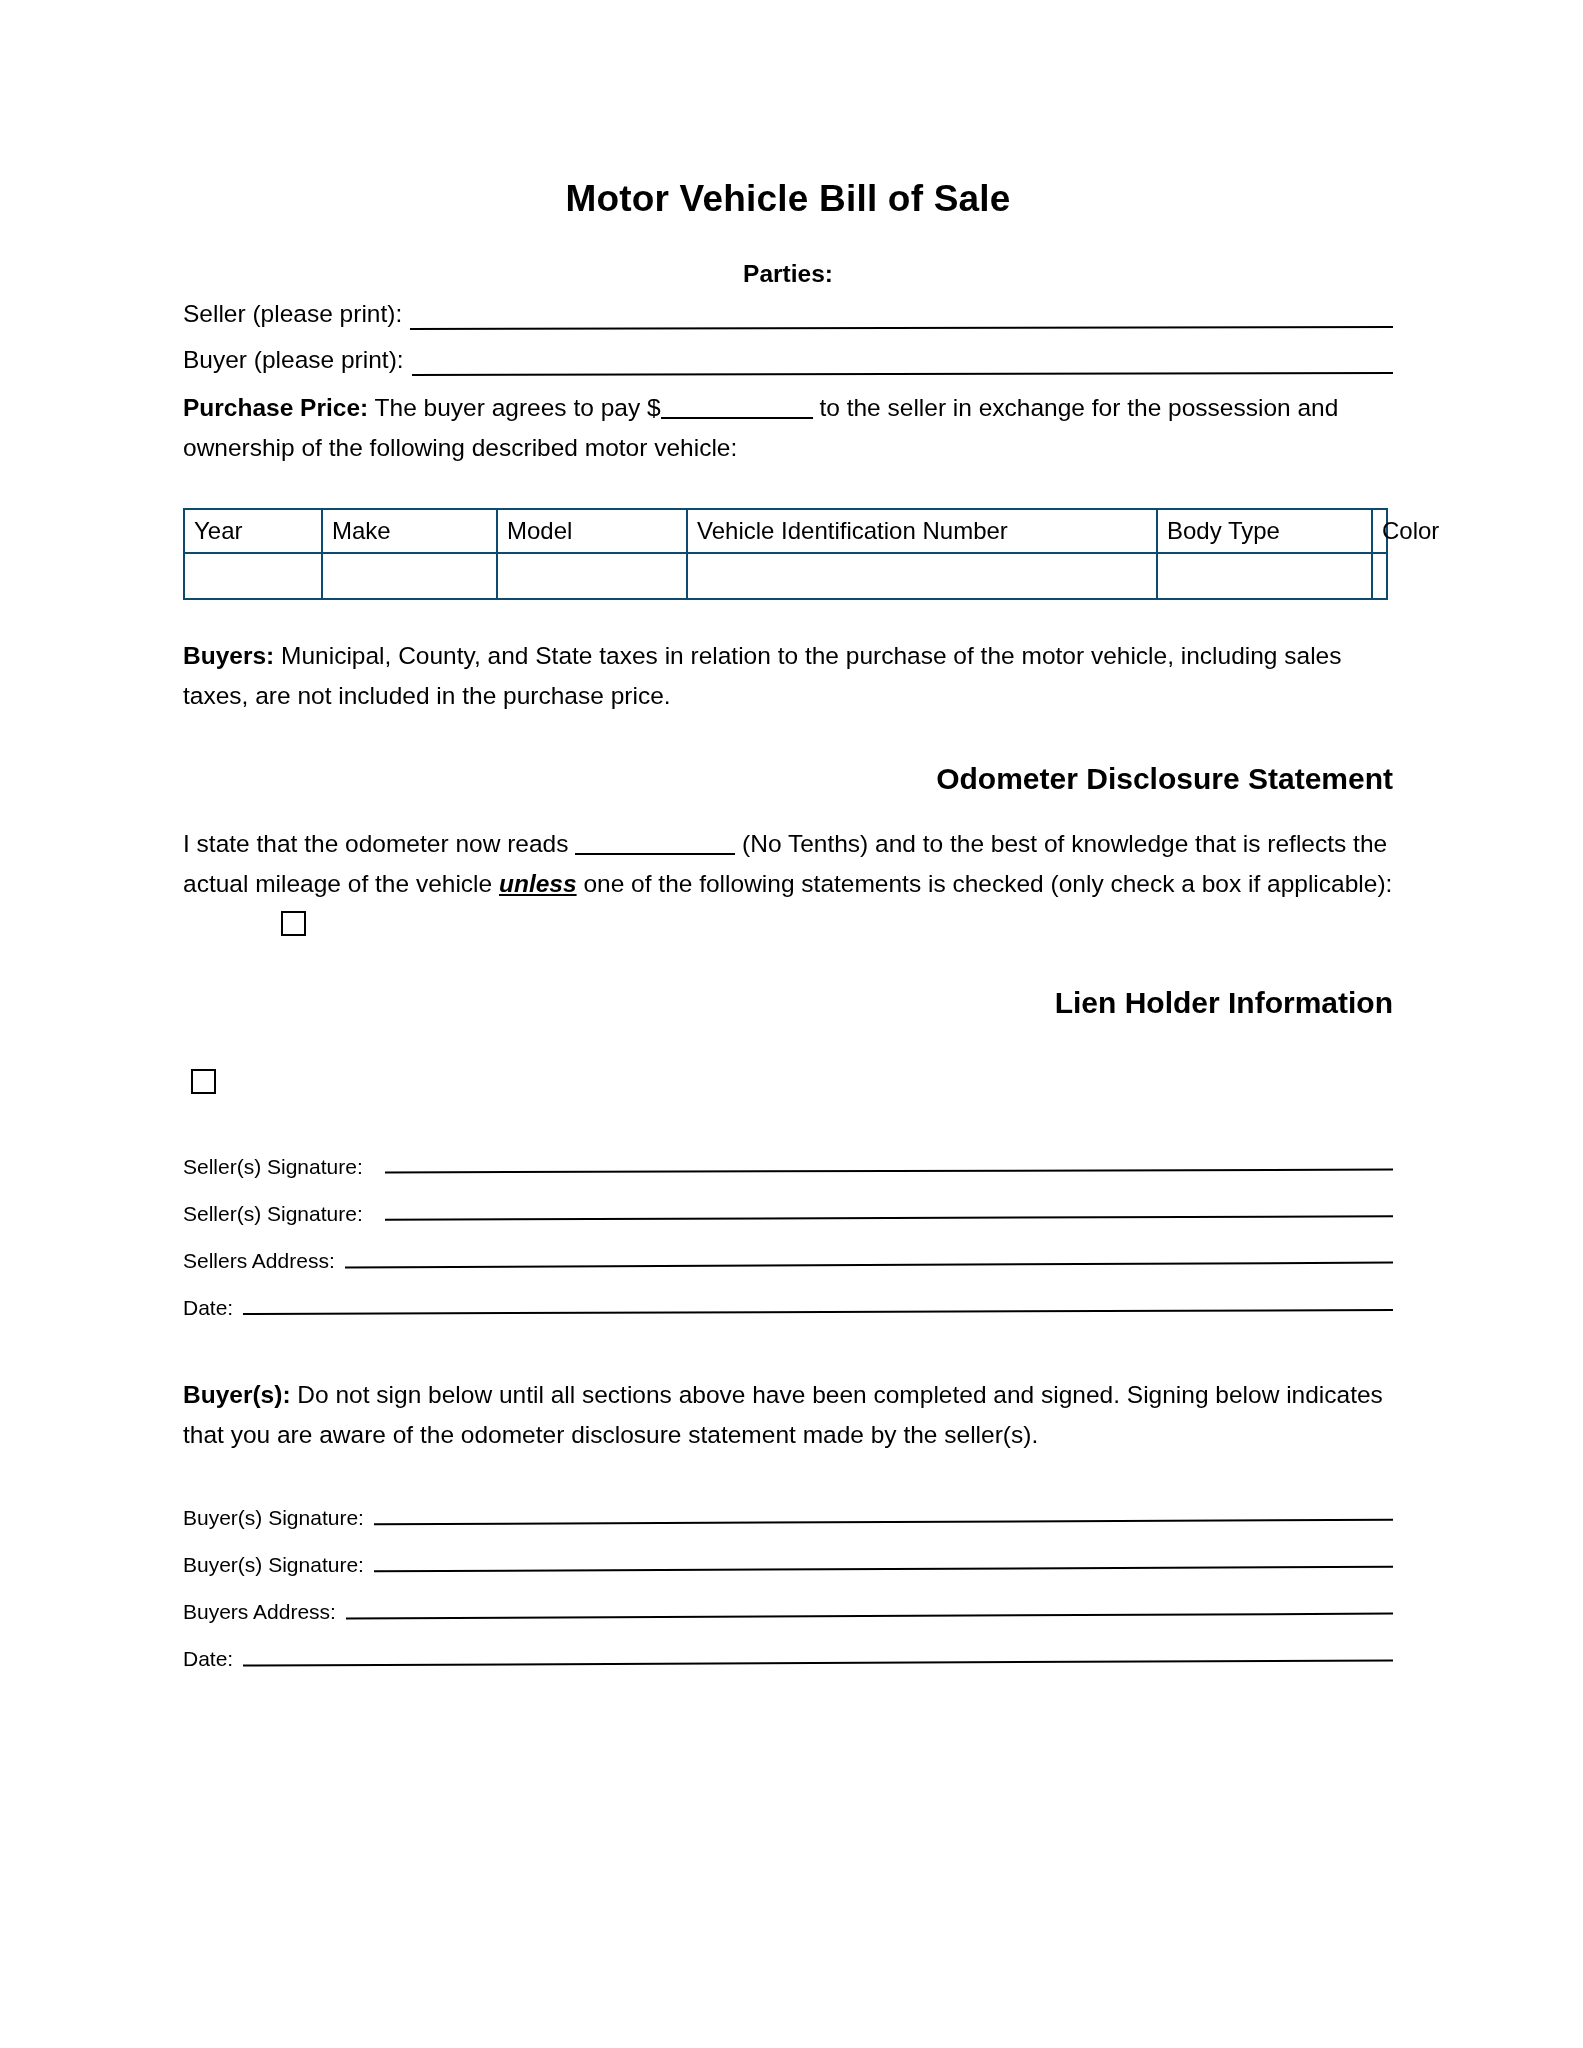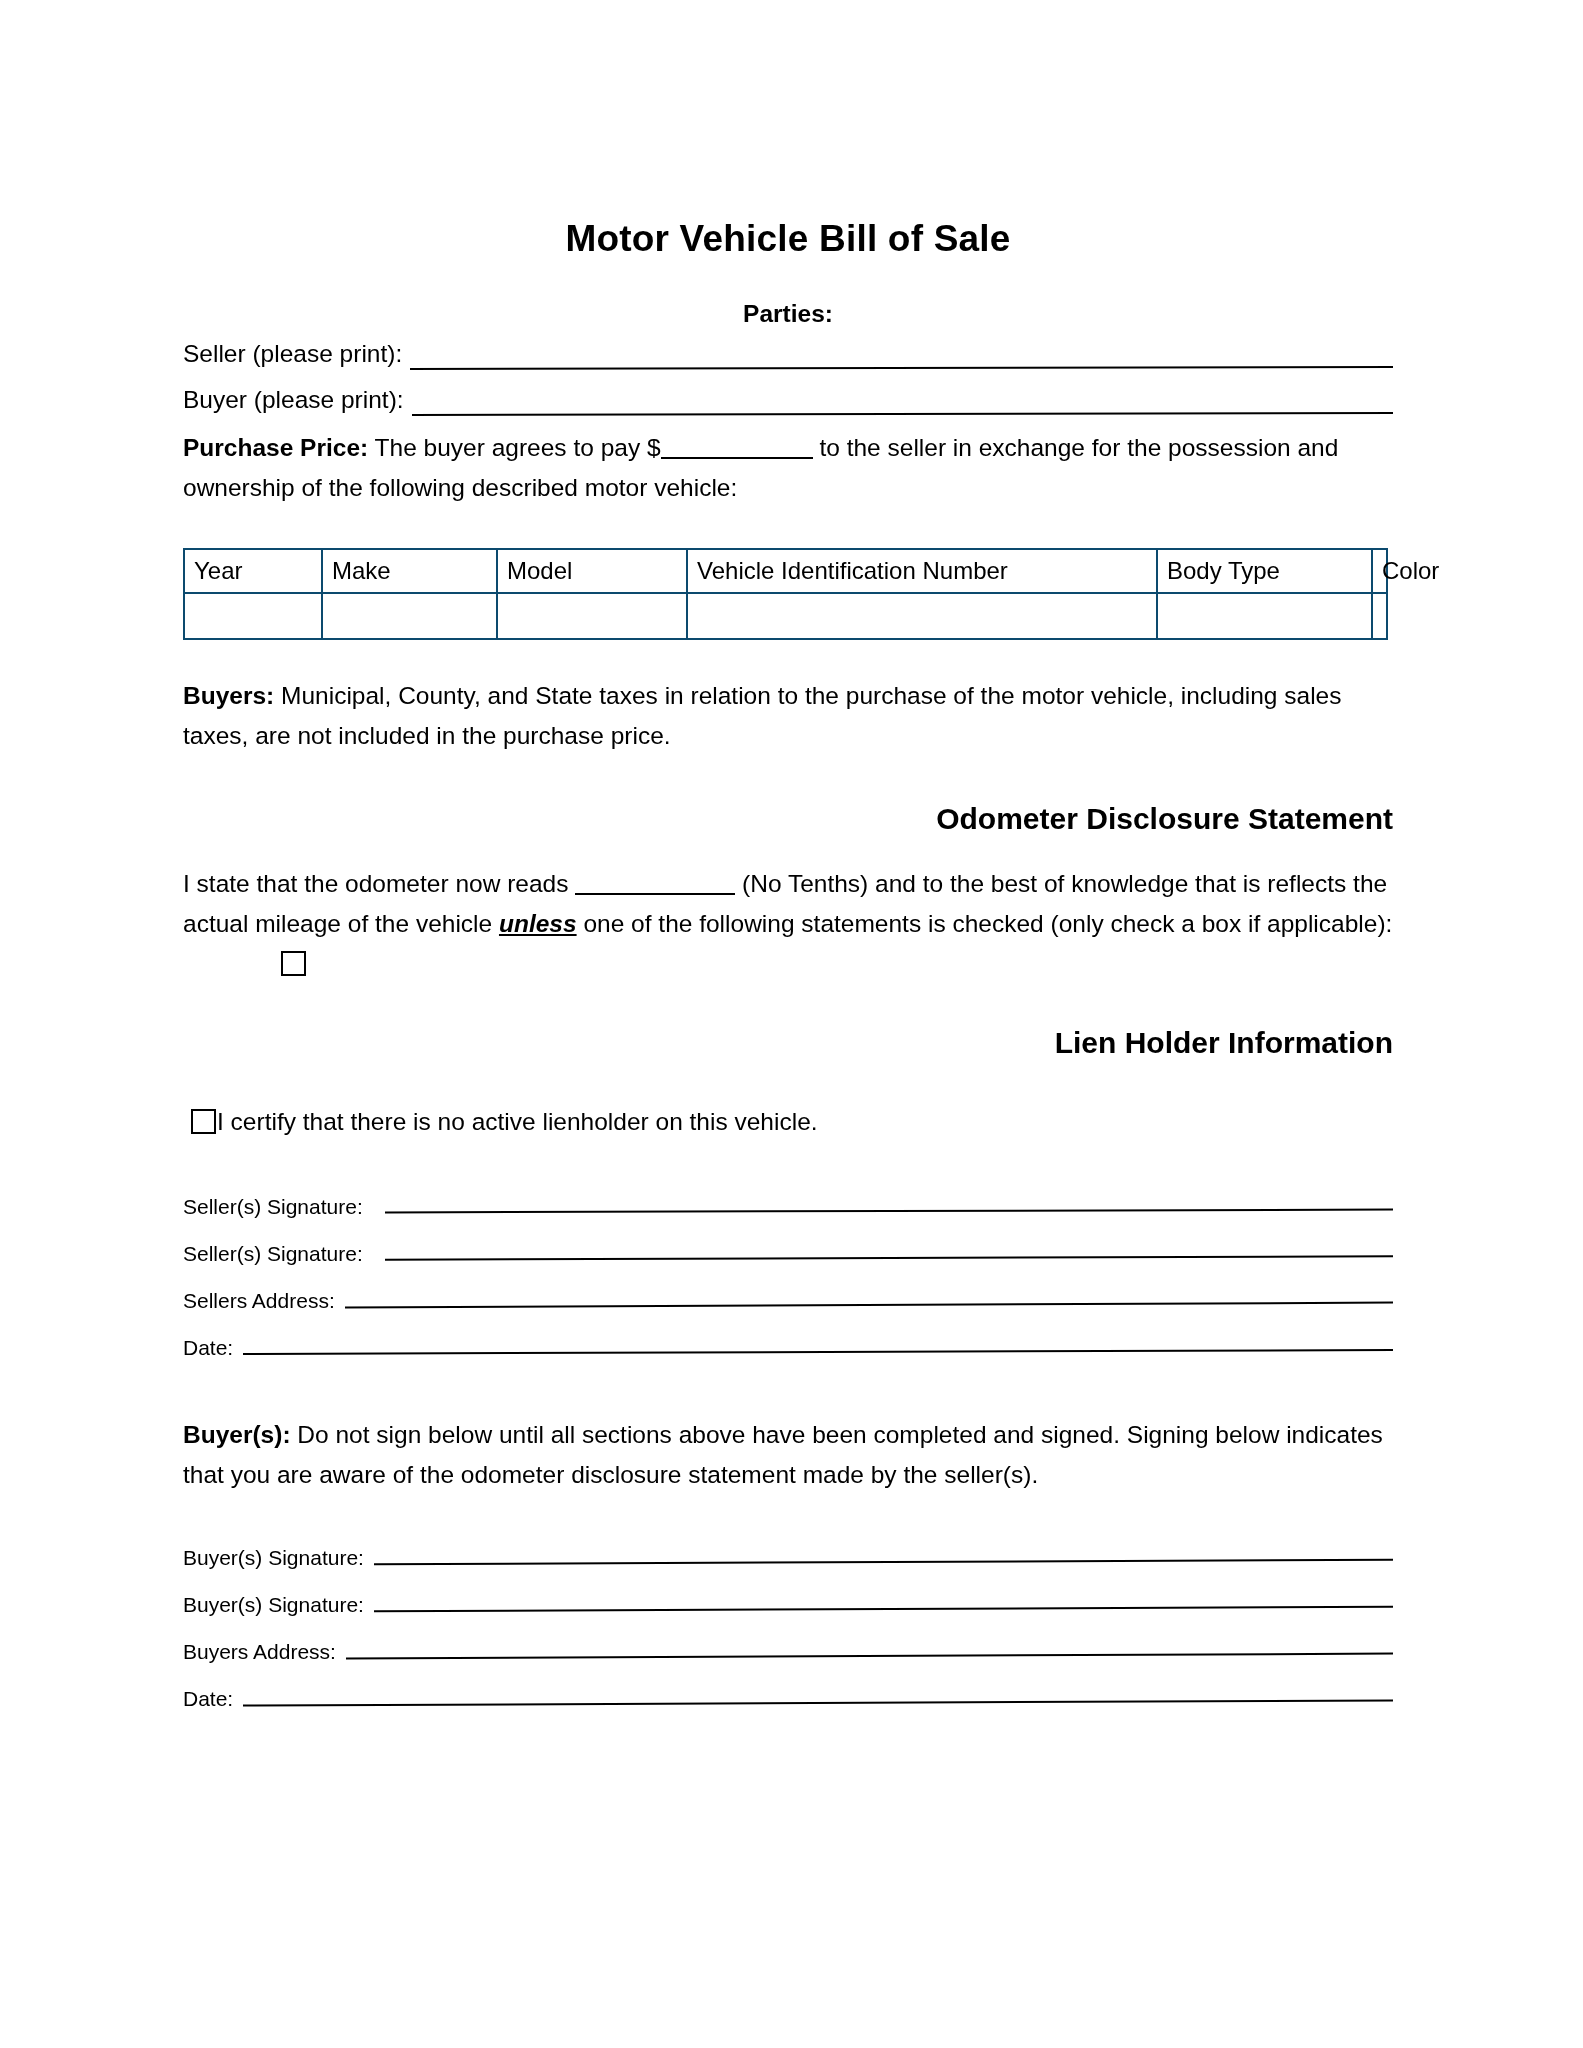--- a/index.html
+++ b/index.html
@@ -25,21 +25,20 @@
     top: 0;
     width: 1583px;
     height: 2048px;
     background: #ffffff;
   }
   .content {
     position: absolute;
     left: 183px;
     top: 170px;
     width: 1210px;
-    margin-top: 40px;
   }
 
   
   .doc-title {
     font-size: 37px;
     font-weight: bold;
     text-align: center;
     letter-spacing: 0.2px;
     margin: 0 0 0 0;
     padding-top: 8px;
@@ -244,21 +243,21 @@
       </div>
     </div>
 
     <div style="height:42px"></div>
 
     <h2 class="section-title">Lien Holder Information</h2>
 
     <div style="height:42px"></div>
 
     <div class="lien-line">
-      <span class="cbox"></span><span>I certify that there is no active lienholder on this vehicle.</span>
+      <span class="cbox"></span>
     </div>
 
     <div style="height:48px"></div>
 
     <div>
       <div class="sig-row skew-a">
         <span class="sig-label">Seller(s) Signature:</span>
         <span class="sig-rule" style="margin-left:12px"></span>
       </div>
       <div style="height:13px"></div>

